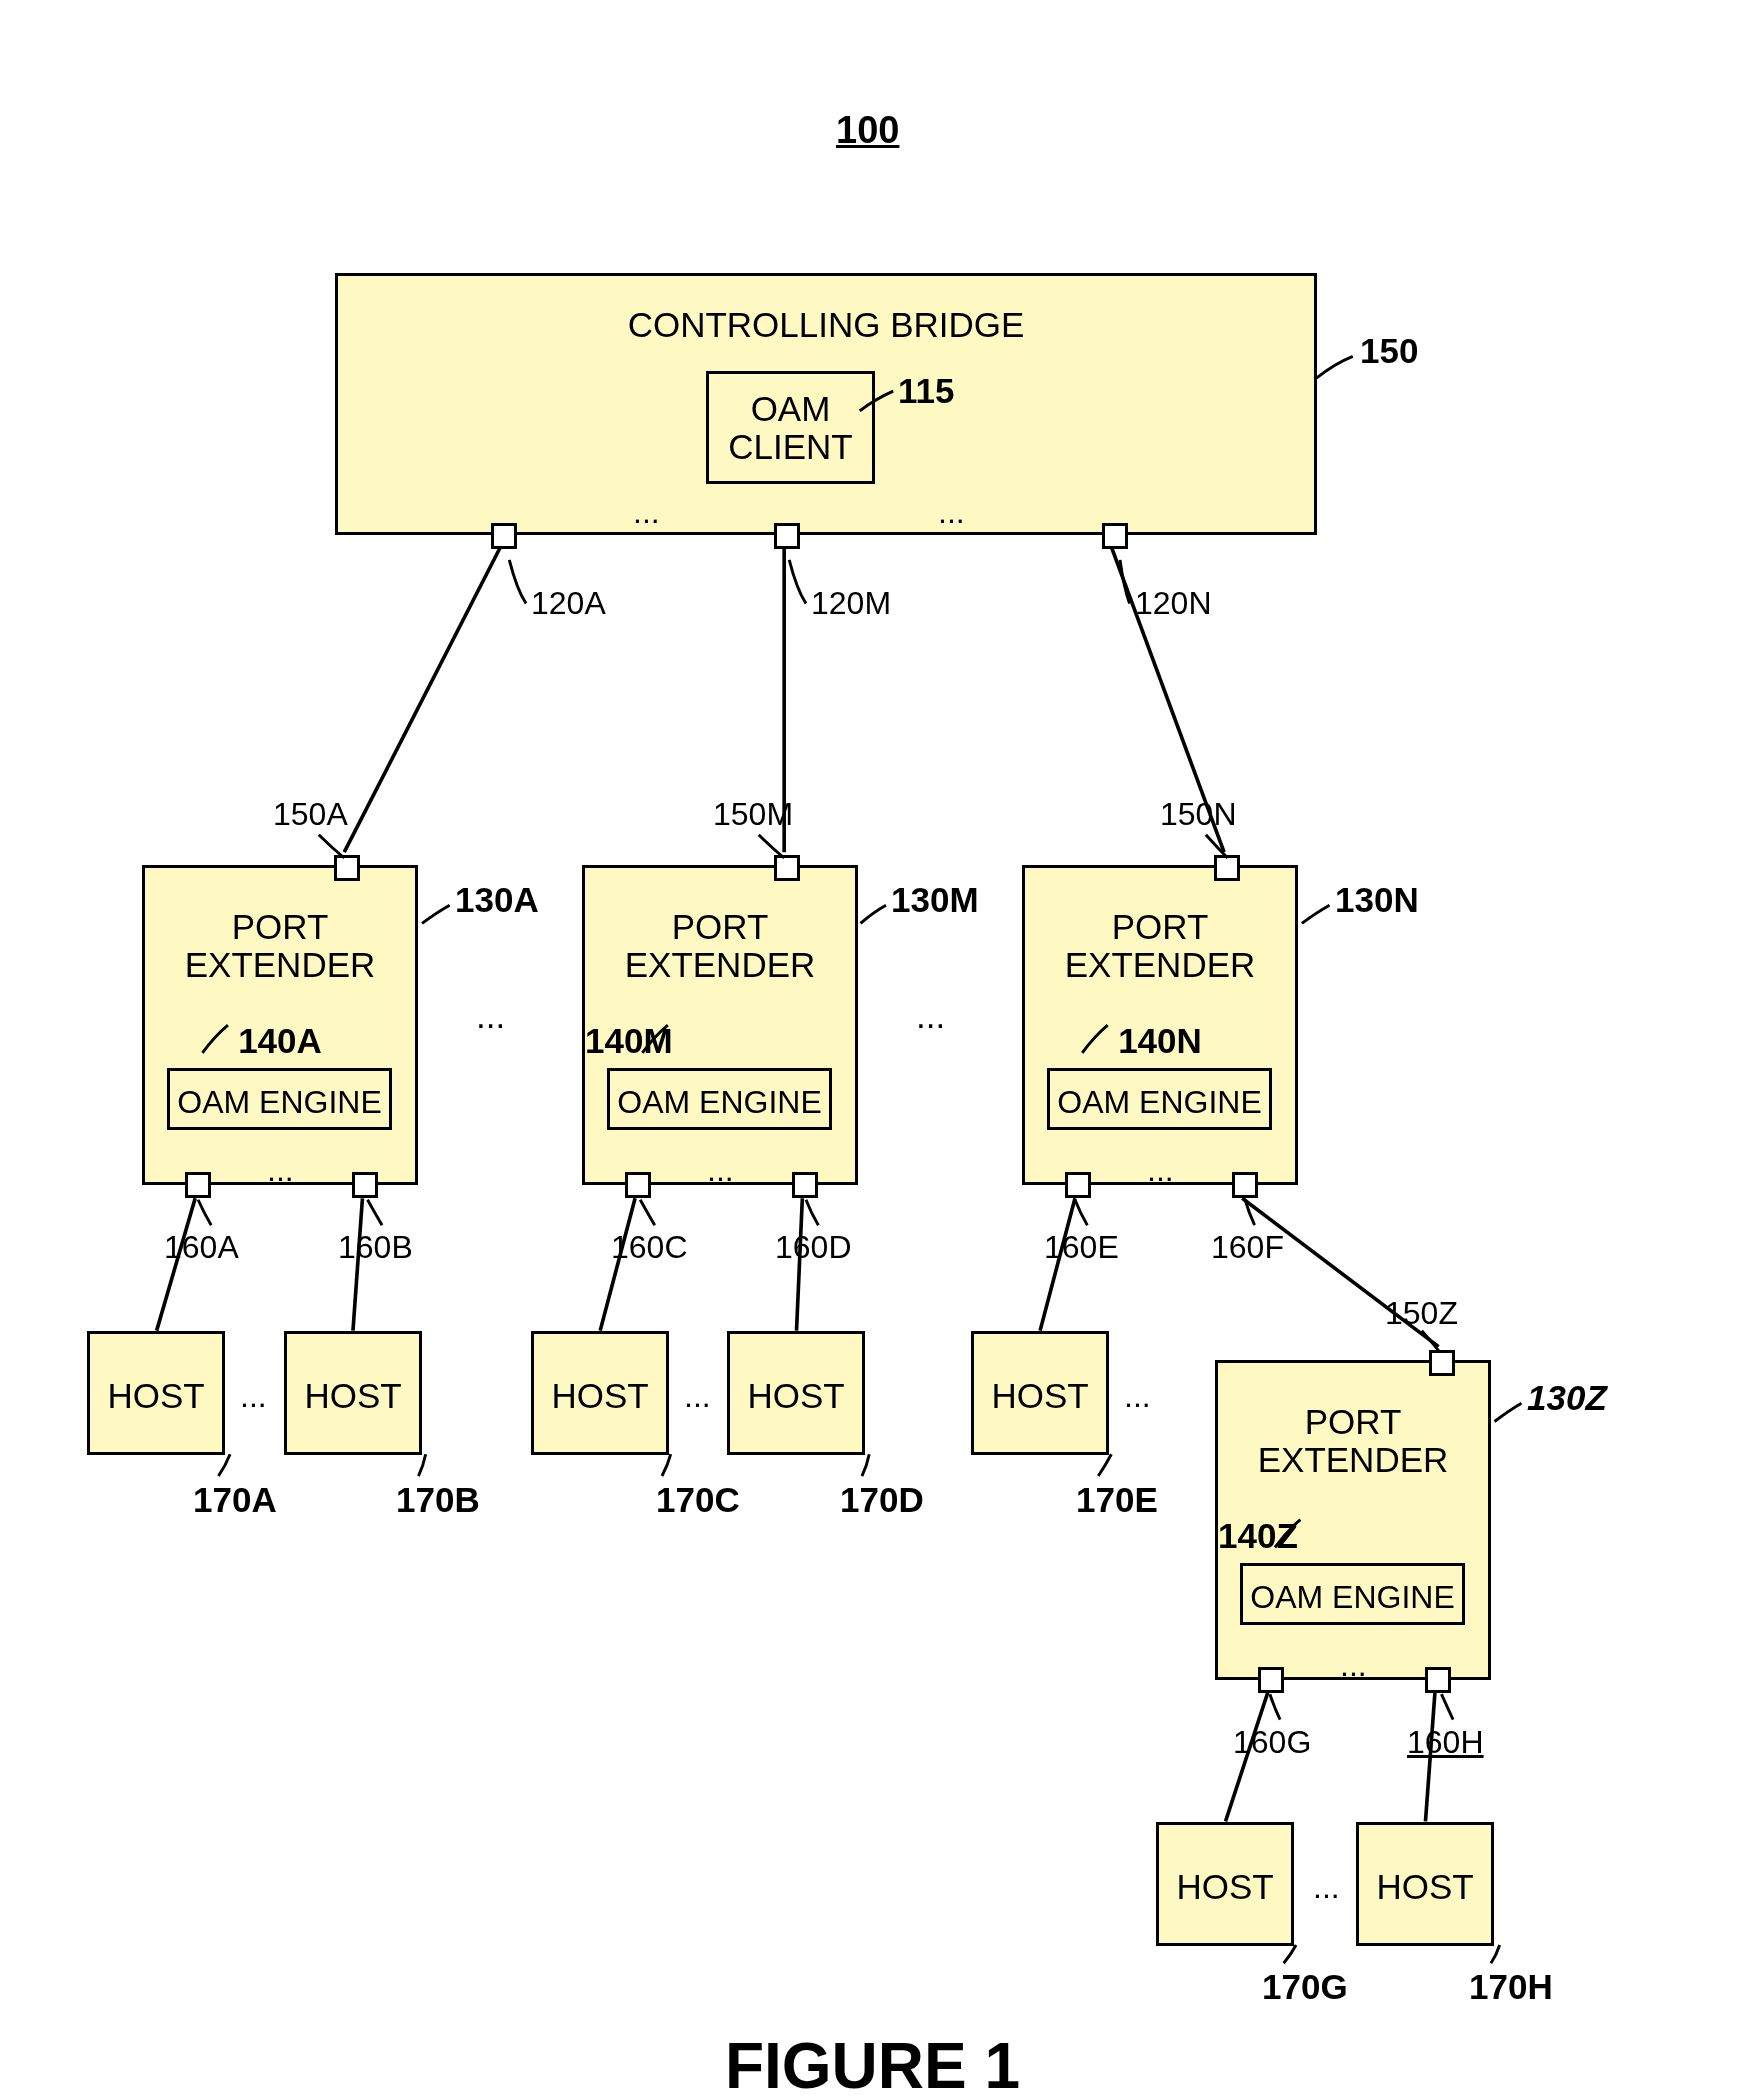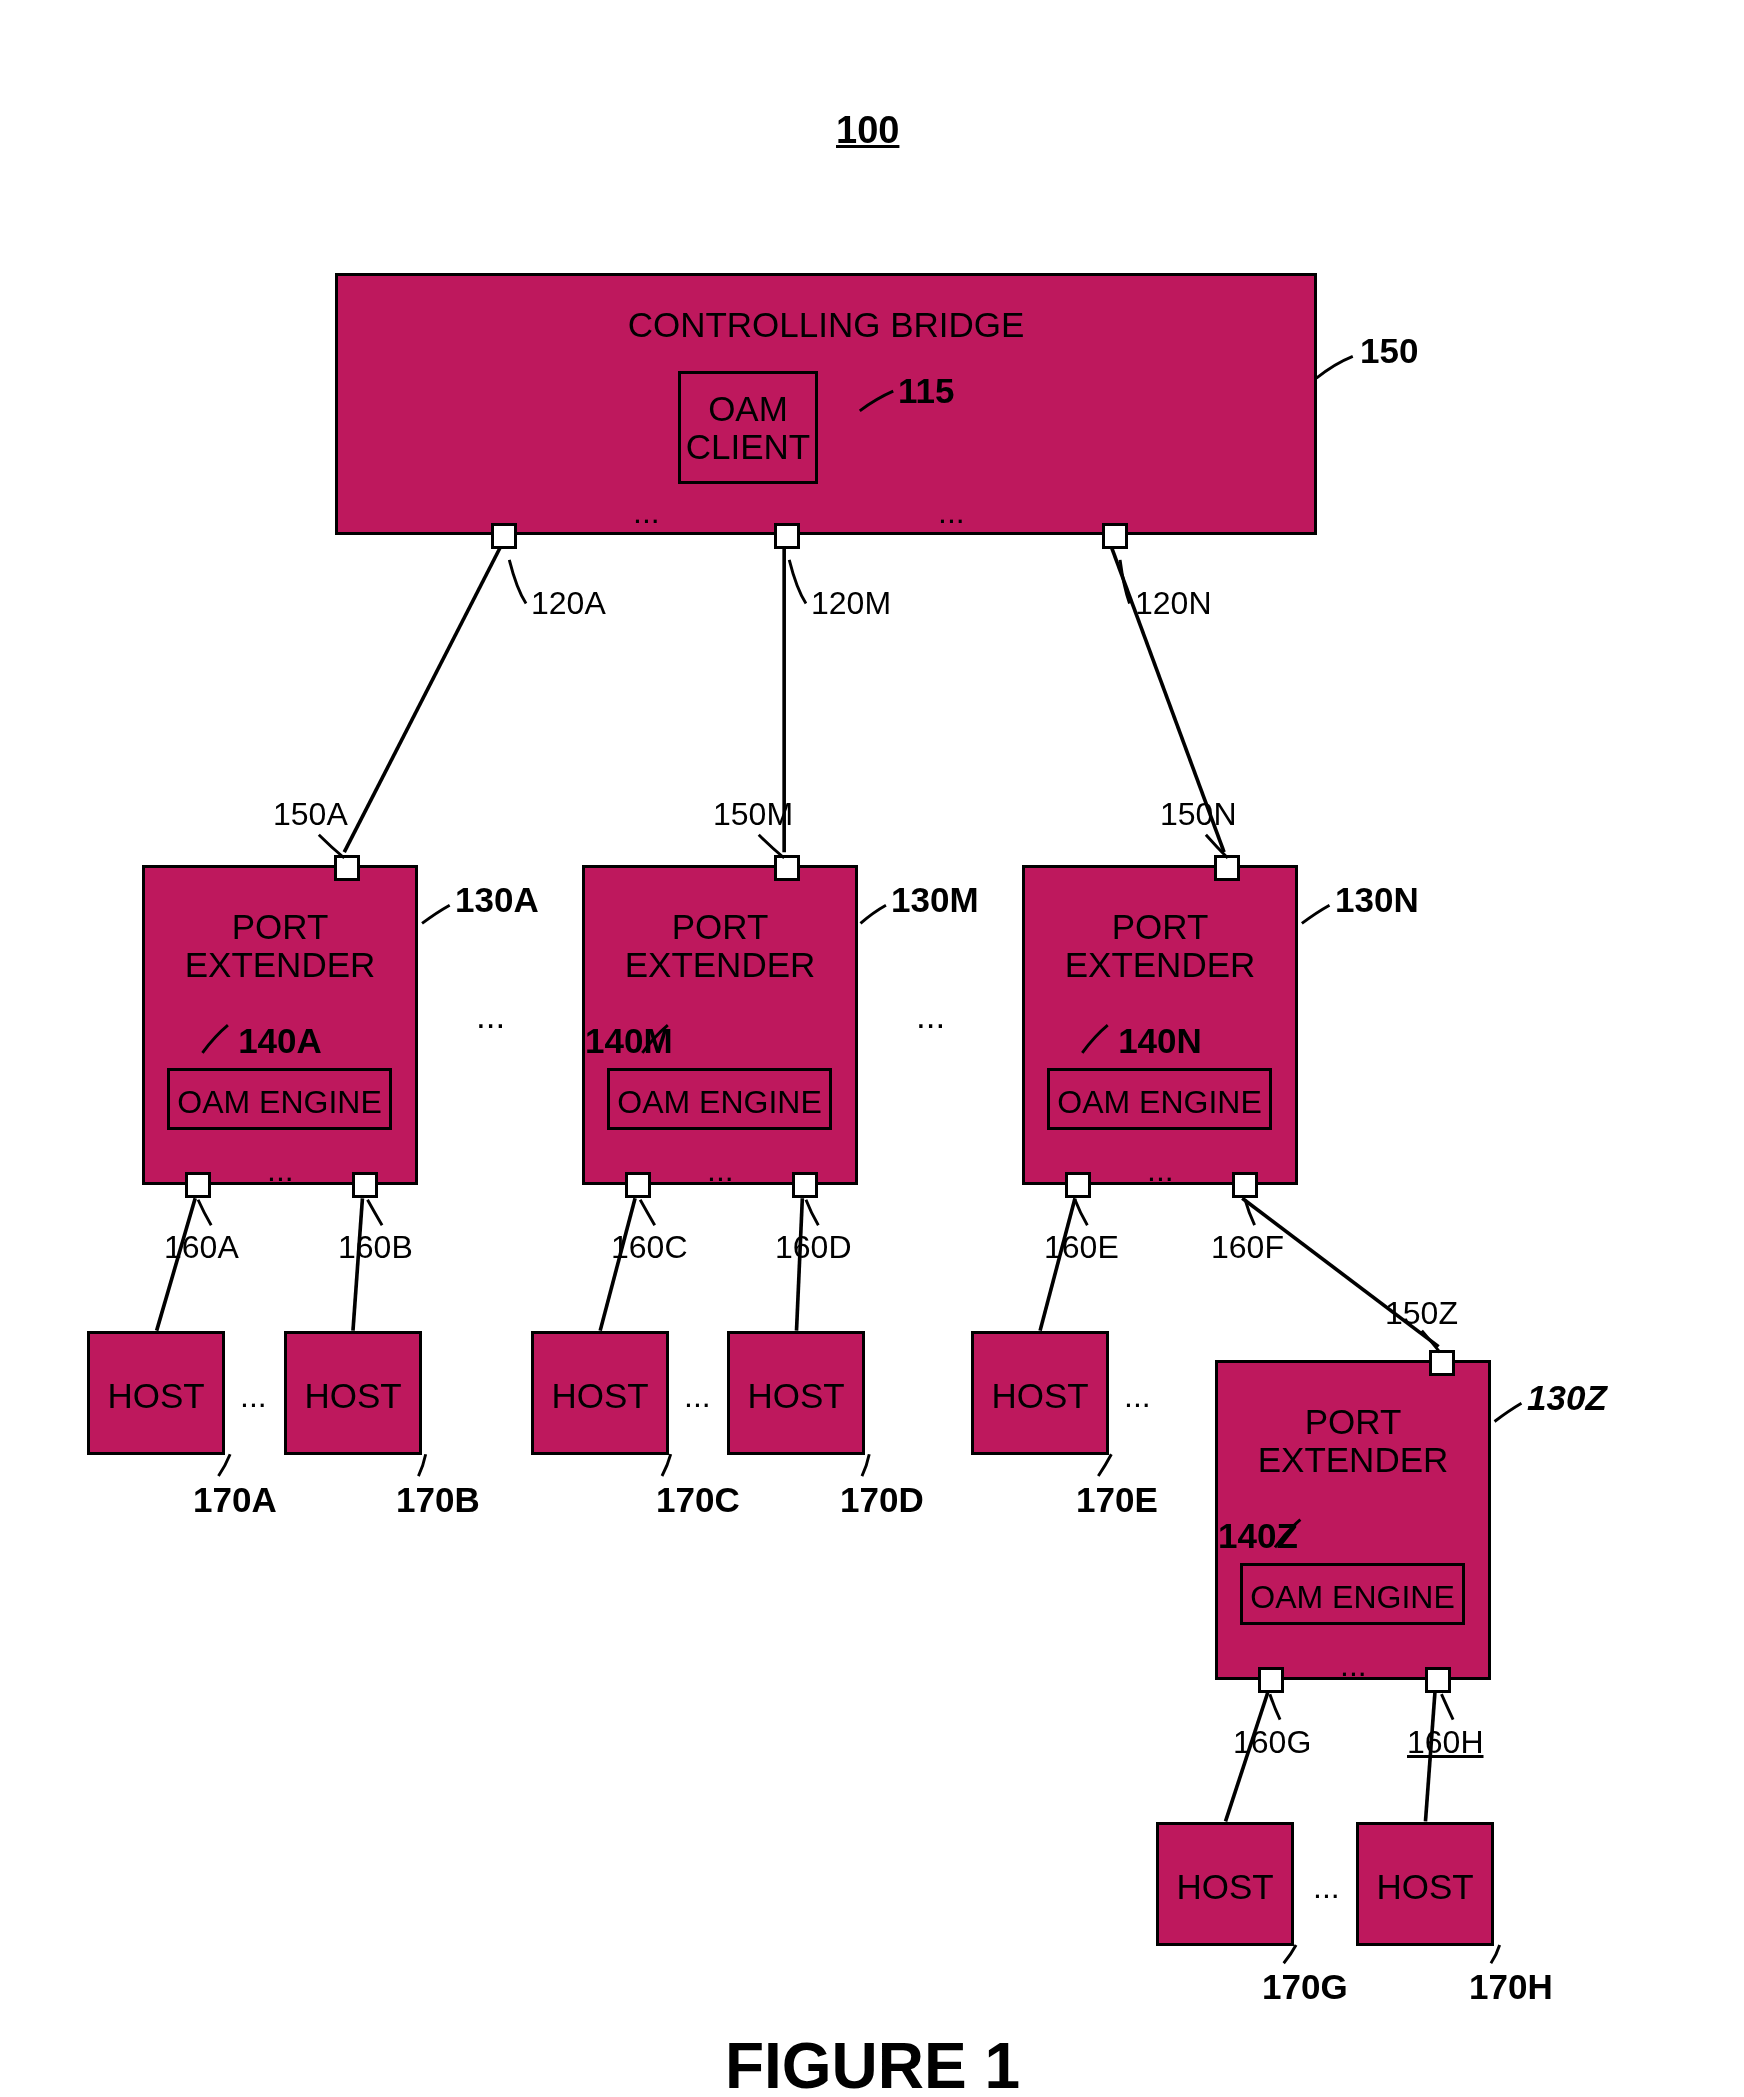--- a/index.html
+++ b/index.html
@@ -10,21 +10,21 @@
   }
   #stage {
     position: relative;
     width: 1745px;
     height: 2097px;
     background: #fff;
   }
   .abs { position: absolute; }
   .box {
     border: 3.6px solid #000;
-    background: #be185d;
+    background: #fef9c3;
     box-sizing: border-box;
   }
   .port {
     border: 3.6px solid #000;
     background: #fff;
     box-sizing: border-box;
   }
   .lbl {
     font-family: Arial, Helvetica, sans-serif;
     color: #000;
@@ -44,21 +44,21 @@
 </head>
 <body>
 
 <div id="stage">
 
   <div class="abs lbl bold underline f52" style="left:836px; top:109px;">100</div>
 
   <div class="abs box" style="left:335px; top:273px; width:982px; height:262px;">
     <div class="abs lbl f48" style="left:0; right:0; top:29px; text-align:center;">CONTROLLING BRIDGE</div>
 
-    <div class="abs box" style="left:340px; top:95px; width:140px; height:113px;">
+    <div class="abs box" style="left:368px; top:95px; width:169px; height:113px;">
       <div class="abs lbl f48" style="left:0; right:0; top:16px; text-align:center; line-height:38px;">OAM
 CLIENT</div>
     </div>
 
     <div class="abs port" style="left:153px; top:247px; width:26px; height:26px;"></div>
     <div class="abs port" style="left:436px; top:247px; width:26px; height:26px;"></div>
     <div class="abs port" style="left:764px; top:247px; width:26px; height:26px;"></div>
 
     <div class="abs lbl f44" style="left:295px; top:218px;">...</div>
     <div class="abs lbl f44" style="left:600px; top:218px;">...</div>

